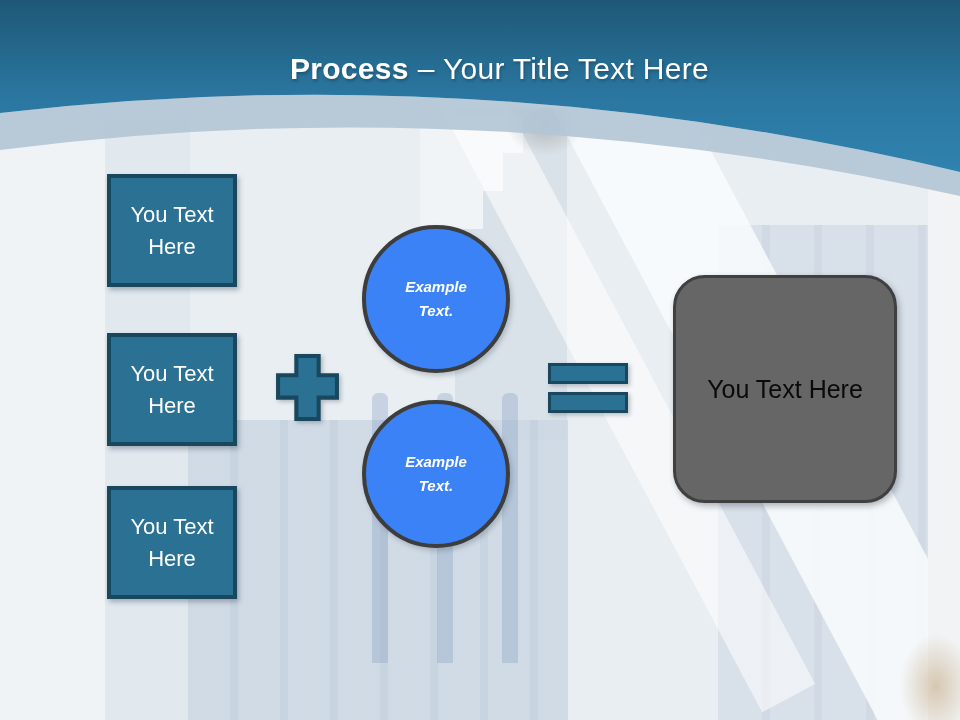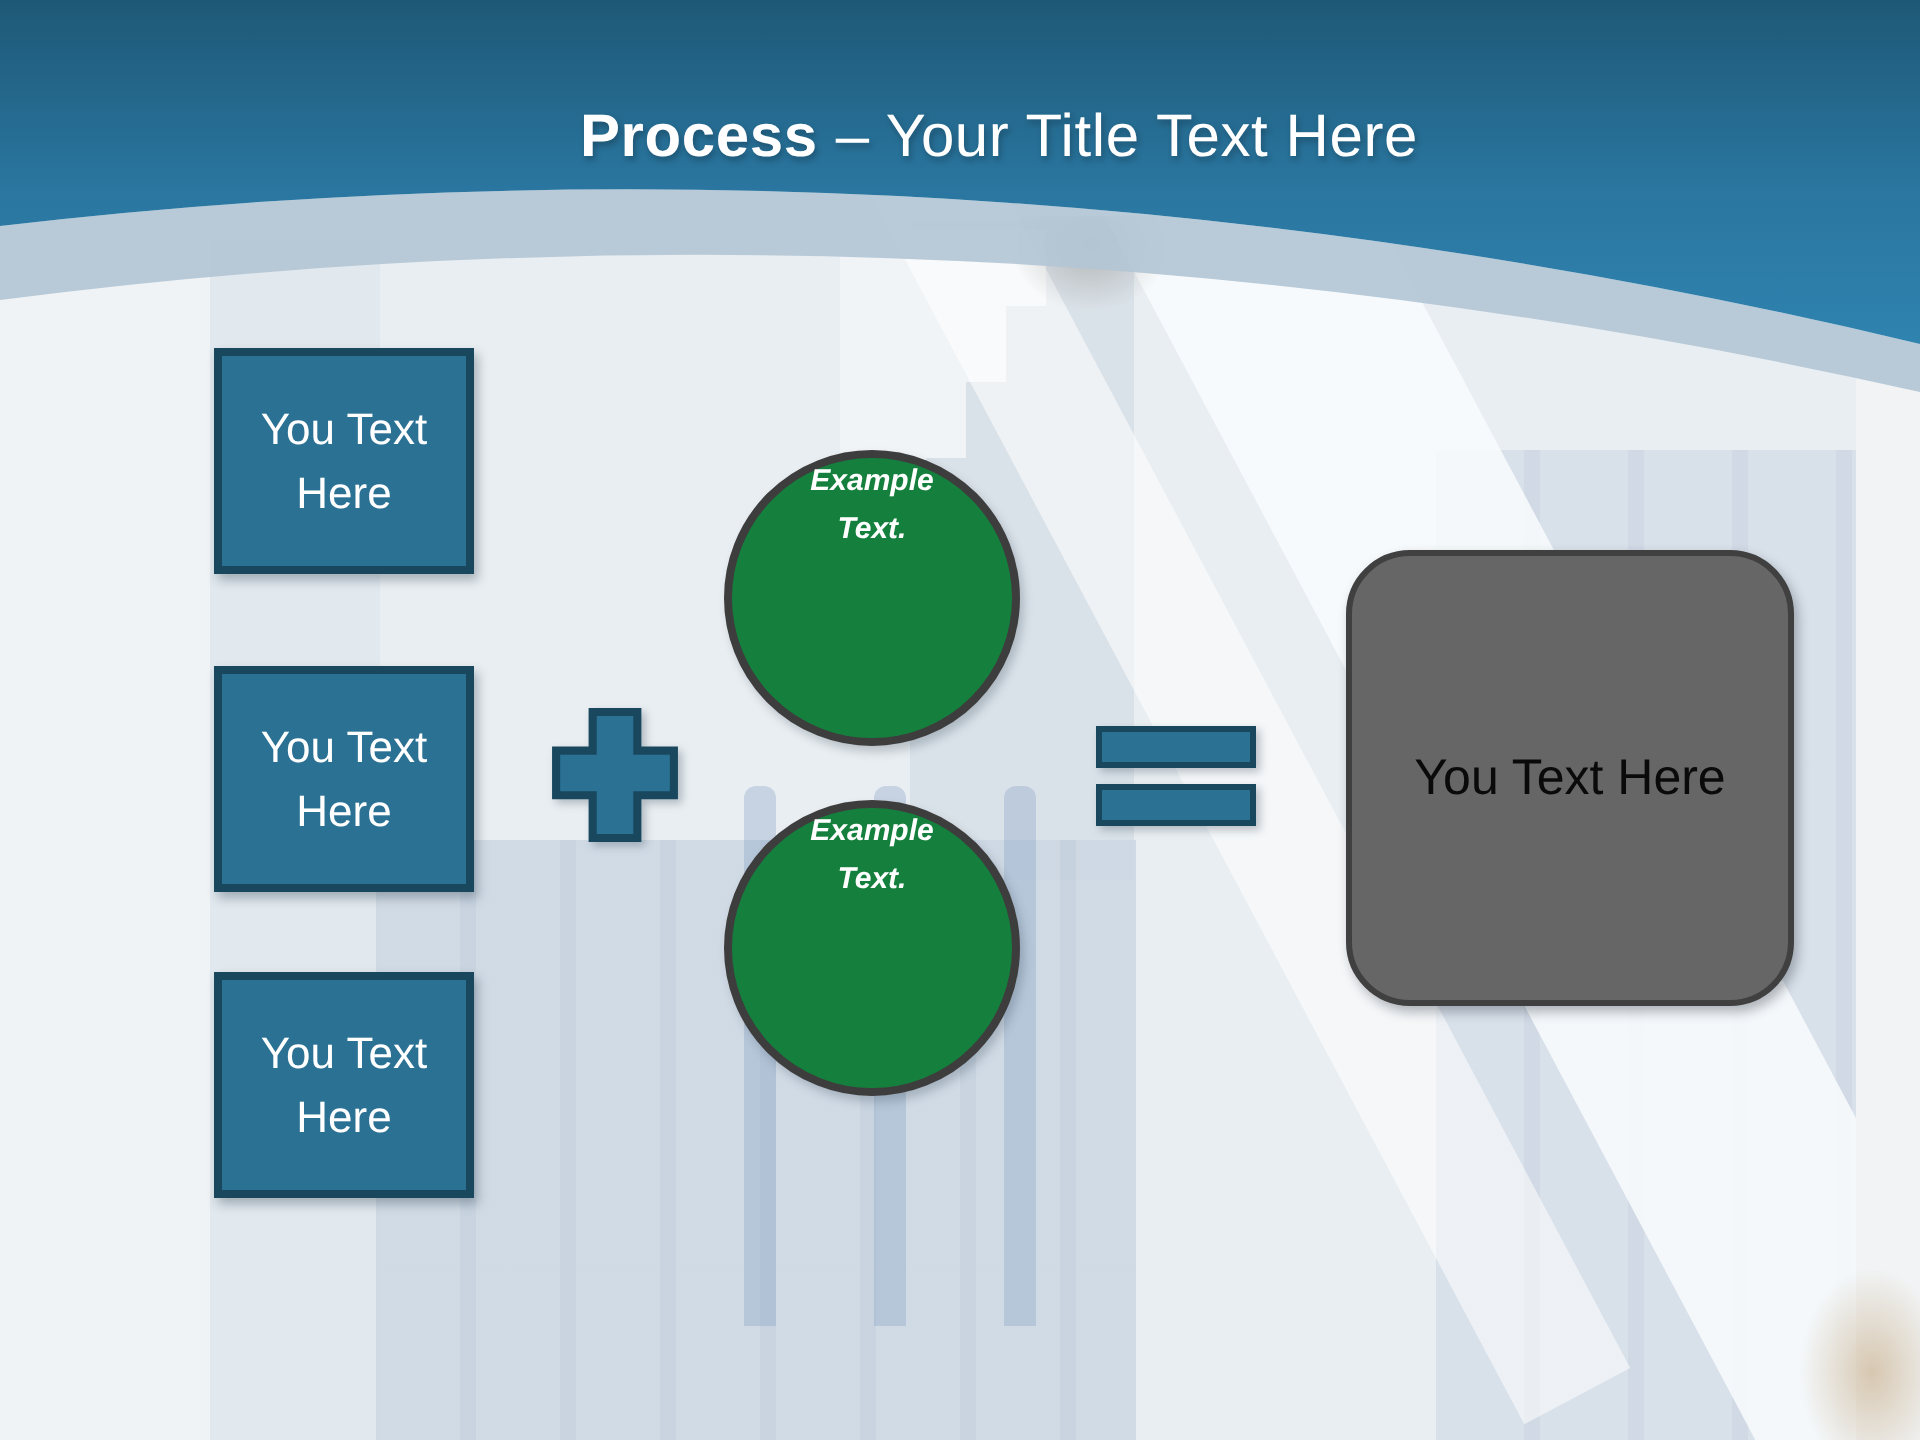--- a/index.html
+++ b/index.html
@@ -84,22 +84,22 @@
   .pbox-1 { top: 174px; }
   .pbox-2 { top: 333px; }
   .pbox-3 { top: 486px; }
   .pbox span { width: 100px; }
 
   .plus-icon { position: absolute; left: 276px; top: 354px; width: 63px; height: 67px;
     filter: drop-shadow(2px 2px 2px rgba(40,60,75,0.3)); }
 
   .ex-circle {
     position: absolute; left: 362px; width: 148px; height: 148px;
-    background: #15803d; border: 4px solid #3D3D3D; border-radius: 50%;
-    display: flex; align-items: flex-start; justify-content: center;
+    background: #3b82f6; border: 4px solid #3D3D3D; border-radius: 50%;
+    display: flex; align-items: center; justify-content: center;
     text-align: center; color: #ffffff; font-size: 15px; font-weight: bold;
     font-style: italic; line-height: 1.6;
     box-shadow: 2px 3px 5px rgba(40, 60, 75, 0.25);
   }
   .ex-circle span { width: 80px; }
   .ex-circle-1 { top: 225px; }
   .ex-circle-2 { top: 400px; }
 
   .equals-icon { position: absolute; left: 548px; top: 363px; width: 80px;
     filter: drop-shadow(2px 2px 2px rgba(40,60,75,0.3)); }

